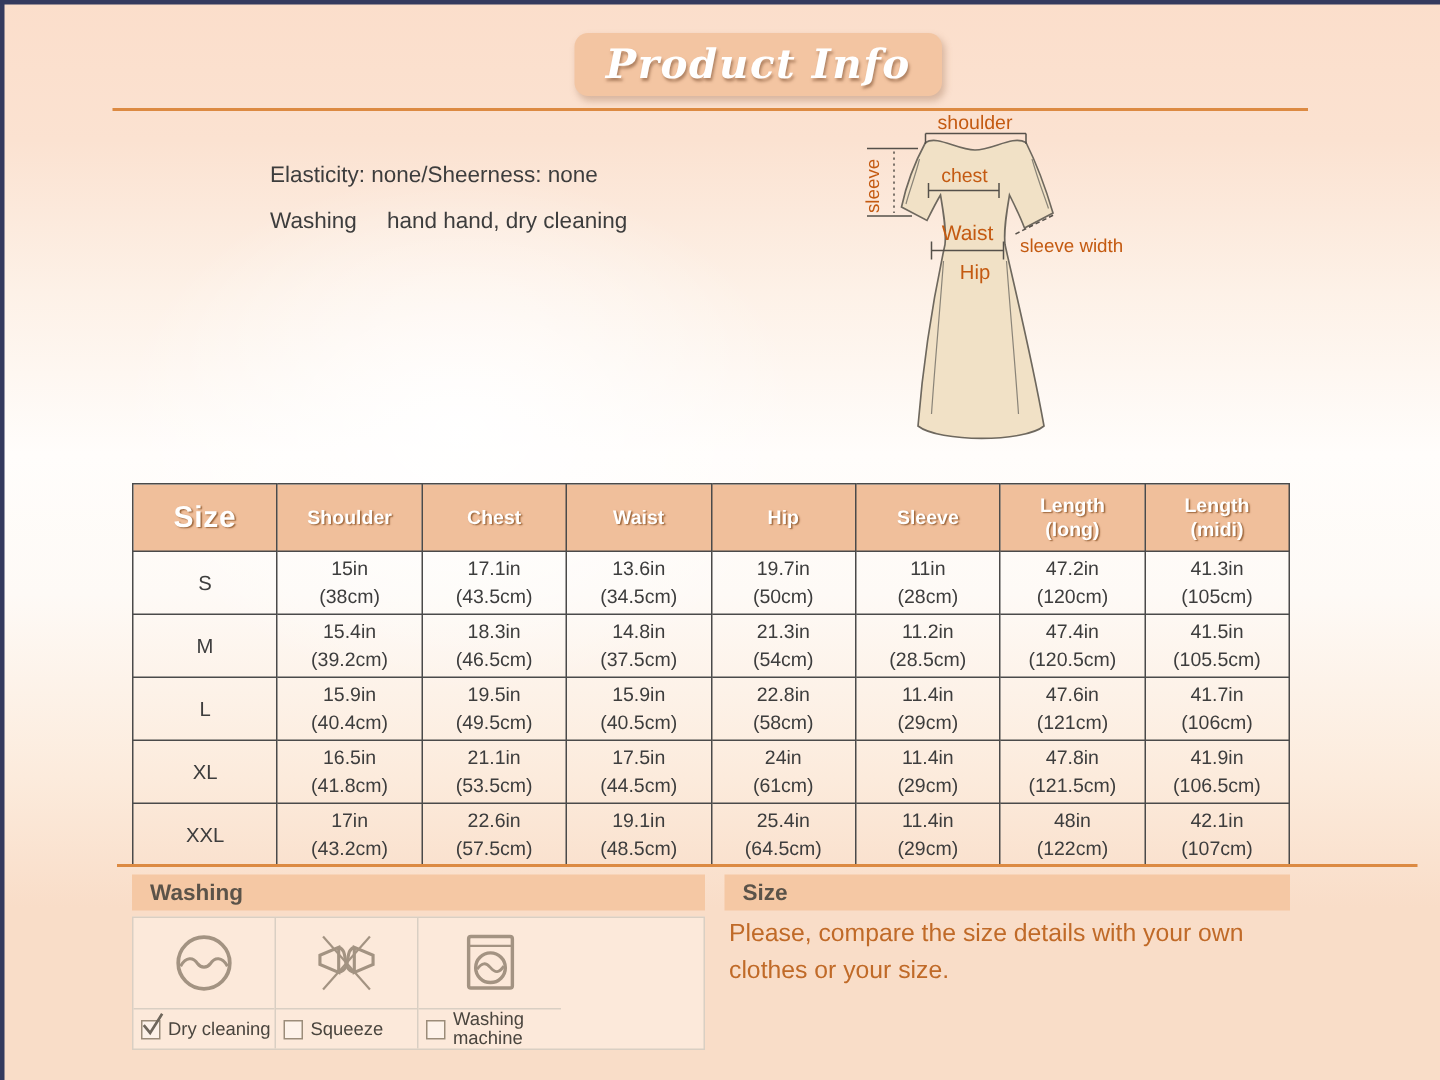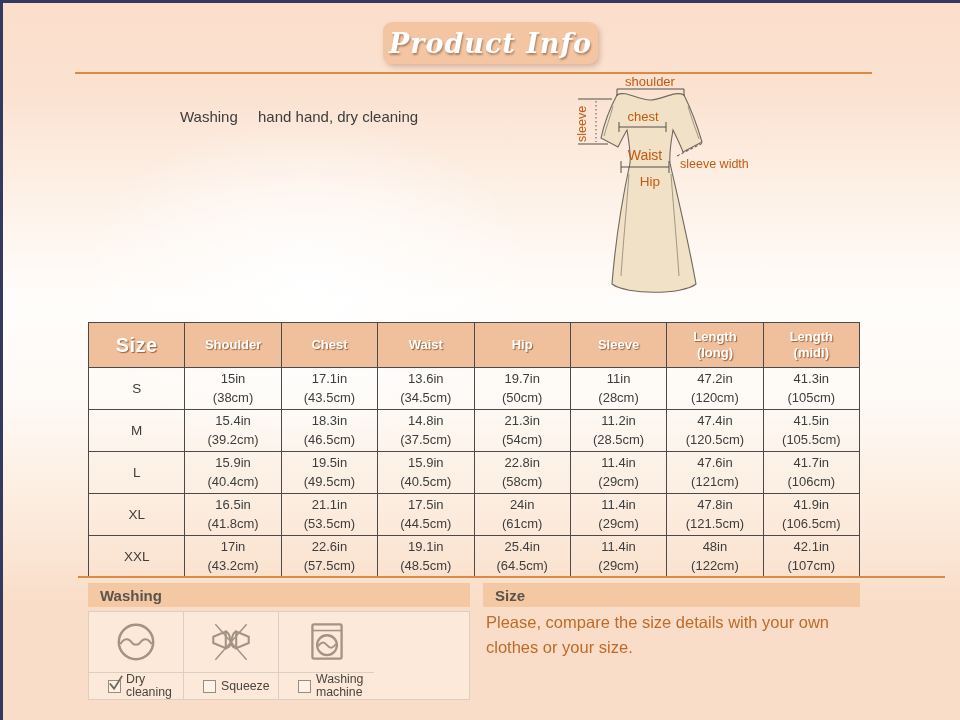--- a/index.html
+++ b/index.html
@@ -6,21 +6,21 @@
   .page{
     position:relative;width:960px;height:720px;overflow:hidden;
     font-family:"Liberation Sans",sans-serif;
     background:
       radial-gradient(ellipse 320px 240px at 32% 40%, rgba(255,255,255,.95), rgba(255,255,255,0) 72%),
       linear-gradient(180deg,#fbdecb 0%,#fbe2d1 13%,#fdf1e7 27%,#fffdfb 42%,#fefaf6 55%,#fcebdc 72%,#f9ddc8 84%,#f9ddc8 100%);
   }
   .edge-top{position:absolute;left:0;top:0;width:960px;height:3px;background:#343a5e;}
   .edge-left{position:absolute;left:0;top:0;width:3px;height:720px;background:#343a5e;}
   .banner{
-    position:absolute;left:383px;top:22px;width:215px;height:42px;border-radius:9px;
+    position:absolute;left:383px;top:22px;width:245px;height:42px;border-radius:9px;
     background:#f3c5a2;box-shadow:2px 3px 5px rgba(150,100,70,.35);
     display:flex;align-items:center;justify-content:center;
   }
   .banner span{
     font-family:"DejaVu Serif",serif;font-style:italic;font-weight:bold;font-size:27px;
     color:#ffffff;text-shadow:1px 2px 2px rgba(130,85,55,.6);letter-spacing:1px;
   }
   .divider{position:absolute;height:2px;background:#dc8a42;}
   .top-divider{left:75px;top:72px;width:797px;}
   .bottom-divider{left:78px;top:576px;width:867px;}
@@ -50,21 +50,21 @@
   .size-bar{left:483px;width:377px;}
   .washing-table{
     position:absolute;left:88px;top:611px;width:382px;height:89px;
     display:grid;grid-template-columns:repeat(4,1fr);
     border:1px solid #d9cfc3;box-sizing:border-box;background:rgba(255,248,240,.45);
   }
   .w-cell{border-right:1px solid #d9cfc3;display:flex;flex-direction:column;}
   .w-cell:last-child{border-right:none;}
   .w-icon{height:60px;border-bottom:1px solid #d9cfc3;display:flex;align-items:center;justify-content:center;}
   .w-icon svg{width:50px;height:50px;}
-  .w-label{flex:1;display:flex;align-items:center;padding-left:19px;gap:5px;}
+  .w-label{flex:1;display:flex;align-items:center;padding-left:5px;gap:5px;}
   .w-check{position:relative;width:11px;height:11px;border:1.4px solid #9b8c79;flex:0 0 auto;background:rgba(255,255,255,.4);}
   .w-check svg.tick{position:absolute;left:-2px;top:-7px;width:17px;height:17px;}
   .w-text{font-size:12.3px;color:#4a453e;line-height:1.05;}
   .size-note-orange{
     position:absolute;left:486px;top:610px;width:380px;
     font-size:16.5px;line-height:25px;color:#c06a28;
   }
   .size-note-red{
     position:absolute;left:481px;top:658px;width:475px;
     font-size:15px;line-height:19px;color:#ee1c24;
@@ -76,20 +76,21 @@
 <div class="page">
   <div class="edge-top"></div>
   <div class="edge-left"></div>
 
   <div class="banner">
     <span>Product Info</span>
   </div>
   <div class="divider top-divider"></div>
 
   <div class="details">
+    <div class="detail-line">Elasticity: none/Sheerness: none</div>
     <div class="detail-line">
       <span class="detail-label">Washing</span><span>hand hand, dry cleaning</span>
     </div>
   </div>
 
   <svg class="dress-svg" viewBox="0 0 212 226">
 
     <path d="M61,21 C54,34 48,50 45,64 L62,73 C65,67 68,61 71,56
          C73,68 75,79 74,89 C69,112 60,160 56,210
          C70,221 127,221 140,210 C131,160 119,112 114,89

